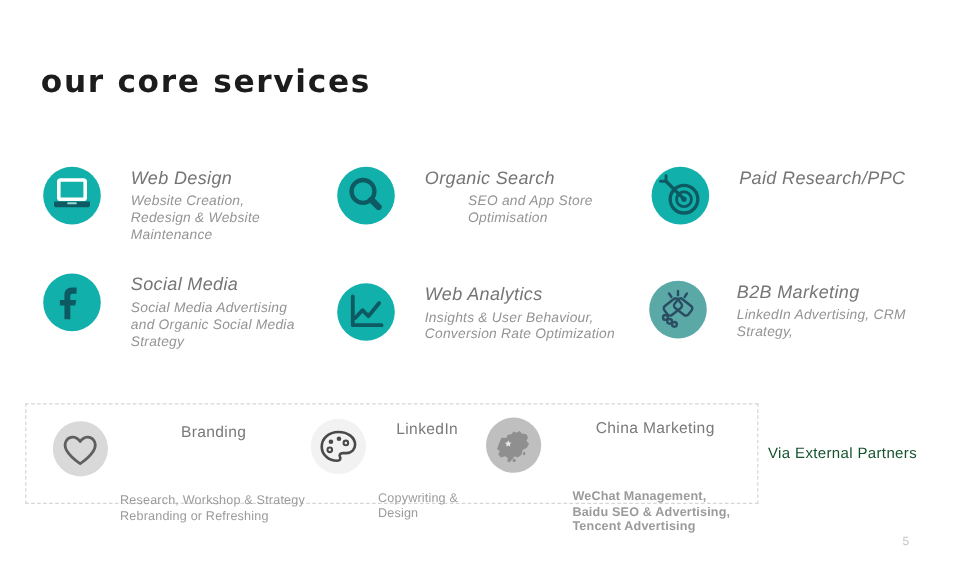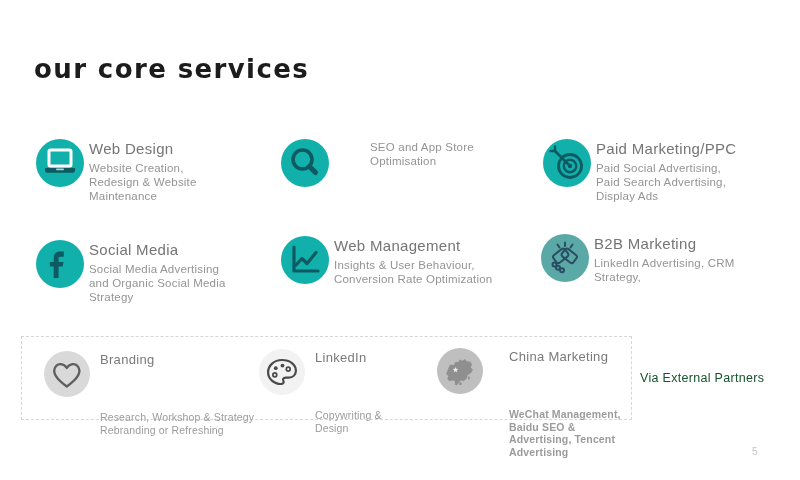--- a/index.html
+++ b/index.html
@@ -7,55 +7,55 @@
     width:800px;height:480px;position:relative;overflow:hidden;
     background:#ffffff;
     font-family:"Liberation Sans", sans-serif;
   }
   .slide-title{
     position:absolute;left:34px;top:54px;
     font-family:"DejaVu Sans", sans-serif;
     font-size:26px;font-weight:700;letter-spacing:1.4px;
     color:var(--title-color,#1c1c1c);
   }
-  .service{position:absolute;display:flex;gap:5px;align-items:flex-start;}
+  .service{position:absolute;display:flex;gap:25px;align-items:flex-start;font-style:italic;}
   .circle{
     width:48px;height:48px;border-radius:50%;flex:none;
     background:var(--accent-teal,#12b0ab);
     display:flex;align-items:center;justify-content:center;
   }
   .circle.b2b{background:var(--b2b-circle,#5aa9a7);}
   .circle svg{display:block;}
   .service-text{padding-top:1px;}
   .service-title{
     font-size:15px;color:var(--heading-gray,#757575);
     letter-spacing:.3px;margin-bottom:4px;
   }
   .service-desc{
     font-size:11.5px;color:var(--body-gray,#949494);
     line-height:1.22;letter-spacing:.2px;
   }
   #svc0{left:36px;top:139px;}  #svc0 .service-desc{max-width:118px;}
   #svc1{left:281px;top:139px;} #svc1 .service-desc{max-width:114px;margin-left:36px;}
   #svc2{left:543px;top:139px;} #svc2 .service-desc{max-width:140px;}
-  #svc3{left:36px;top:240px;}  #svc3 .service-desc{max-width:144px;}
+  #svc3{left:36px;top:228px;}  #svc3 .service-desc{max-width:144px;}
   #svc4{left:281px;top:236px;} #svc4 .service-desc{max-width:170px;}
   #svc5{left:541px;top:234px;} #svc5 .service-desc{max-width:156px;}
 
   .partners-box{
     position:absolute;left:21px;top:336px;width:611px;height:84px;
     border:1.5px dashed var(--dashed-border,#d6d6d6);
     box-sizing:border-box;
   }
   .partner{position:absolute;display:flex;gap:10px;align-items:flex-start;}
   .partner .circle{width:46px;height:46px;}
   #p0{left:22px;top:14px;}  #p0 .circle{background:var(--branding-circle,#d9d9d9);}
   #p1{left:237px;top:12px;} #p1 .circle{background:var(--creatives-circle,#f2f2f2);}
-  #p2{left:415px;top:11px;gap:26px;} #p2 .circle{background:var(--china-circle,#bfbfbf);}
-  .partner-title{font-size:13px;color:#7a7a7a;letter-spacing:.3px;margin-bottom:3px;}
+  #p2{left:383px;top:11px;gap:26px;} #p2 .circle{background:var(--china-circle,#bfbfbf);}
+  .partner-title{font-size:13px;color:#7a7a7a;letter-spacing:.3px;margin-bottom:3px;text-align:center;}
   .partner-desc{font-size:10.5px;color:#9b9b9b;line-height:1.2;letter-spacing:.15px;margin-top:44px;}
   #p0 .partner-desc{max-width:156px;}
   #p1 .partner-desc{max-width:82px;}
   #p2 .partner-desc{max-width:138px;font-weight:bold;}
 
   .via-label{
     position:absolute;left:640px;top:371px;
     font-size:12.5px;color:#14532d;letter-spacing:.3px;
   }
   .page-number{
@@ -83,38 +83,38 @@
 </div>
 
 <div class="service" id="svc1">
   <span class="circle">
     <svg viewBox="0 0 48 48" width="48" height="48">
       <circle cx="21.5" cy="20.5" r="9.5" fill="none" stroke="#0e5a62" stroke-width="3.6"></circle>
       <line x1="28.5" y1="27.5" x2="34.5" y2="33.5" stroke="#0e5a62" stroke-width="5.2" stroke-linecap="round"></line>
     </svg>
   </span>
   <div class="service-text">
+    <div class="service-title">Organic Search</div>
     <div class="service-desc">SEO and App Store Optimisation</div>
   </div>
 </div>
 
 <div class="service" id="svc2">
   <span class="circle">
     <svg viewBox="0 0 48 48" width="48" height="48">
       <circle cx="27" cy="27" r="11.5" fill="none" stroke="#0e5a62" stroke-width="2.8"></circle>
       <circle cx="27" cy="27" r="6.2" fill="none" stroke="#0e5a62" stroke-width="2.4"></circle>
       <circle cx="27" cy="27" r="2.2" fill="#0e5a62"></circle>
       <line x1="12" y1="12" x2="26" y2="26" stroke="#0e5a62" stroke-width="2.8" stroke-linecap="round"></line>
       <line x1="12" y1="12" x2="12" y2="7.5" stroke="#0e5a62" stroke-width="2.4" stroke-linecap="round"></line>
       <line x1="12" y1="12" x2="7.5" y2="12" stroke="#0e5a62" stroke-width="2.4" stroke-linecap="round"></line>
     </svg>
   </span>
   <div class="service-text">
-    <div class="service-title">Paid Marketing/PPC</div>
-    <div class="service-desc">Paid Social Advertising, Paid Search Advertising, Display Ads</div>
+    <div class="service-title">Paid Research/PPC</div>
   </div>
 </div>
 
 <div class="service" id="svc3">
   <span class="circle">
     <svg viewBox="0 0 48 48" width="48" height="48">
       <path d="M27.8 11.5 h-4 c-3.7 0 -6.1 2.4 -6.1 6.1 v4.3 h-3.8 v4.7 h3.8 V38 h4.9 V26.6 h4.1 l.8 -4.7 h-4.9 v-3.3 c0 -1.2 .6 -1.9 1.9 -1.9 h3.3 z" fill="#0e5a62"></path>
     </svg>
   </span>
   <div class="service-text">
@@ -124,21 +124,21 @@
 </div>
 
 <div class="service" id="svc4">
   <span class="circle">
     <svg viewBox="0 0 48 48" width="48" height="48">
       <path d="M13 11 V35 H37" fill="none" stroke="#0e5a62" stroke-width="3.2" stroke-linecap="round" stroke-linejoin="round"></path>
       <polyline points="15,29 21,22.5 26,27.5 35,16.5" fill="none" stroke="#0e5a62" stroke-width="3.2" stroke-linecap="round" stroke-linejoin="round"></polyline>
     </svg>
   </span>
   <div class="service-text">
-    <div class="service-title">Web Management</div>
+    <div class="service-title">Web Analytics</div>
     <div class="service-desc">Insights &amp; User Behaviour, Conversion Rate Optimization</div>
   </div>
 </div>
 
 <div class="service" id="svc5">
   <span class="circle b2b">
     <svg viewBox="0 0 48 48" width="48" height="48">
       <g fill="none" stroke="#2a4d62" stroke-width="2" stroke-linecap="round" stroke-linejoin="round">
         <path d="M24 8.5 v3.5"></path>
         <path d="M16.5 10.5 l2 3"></path>

